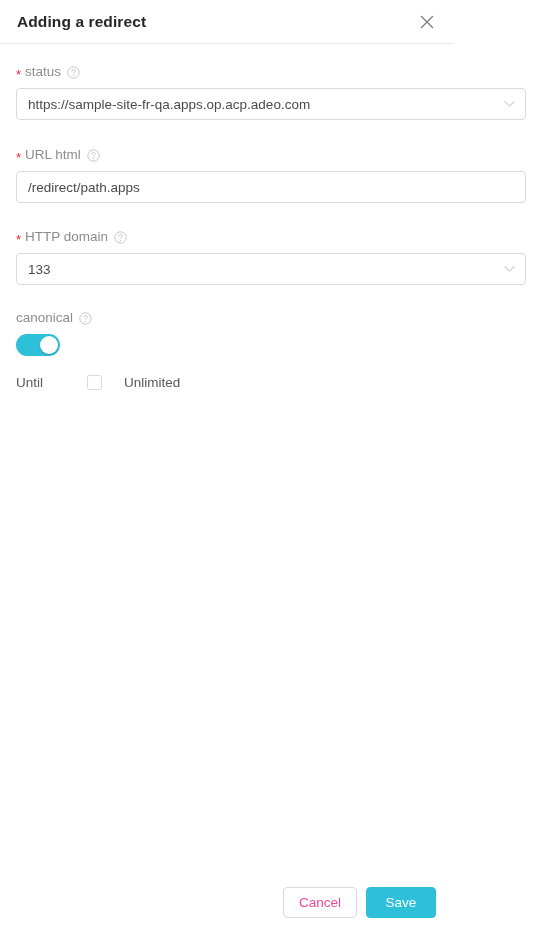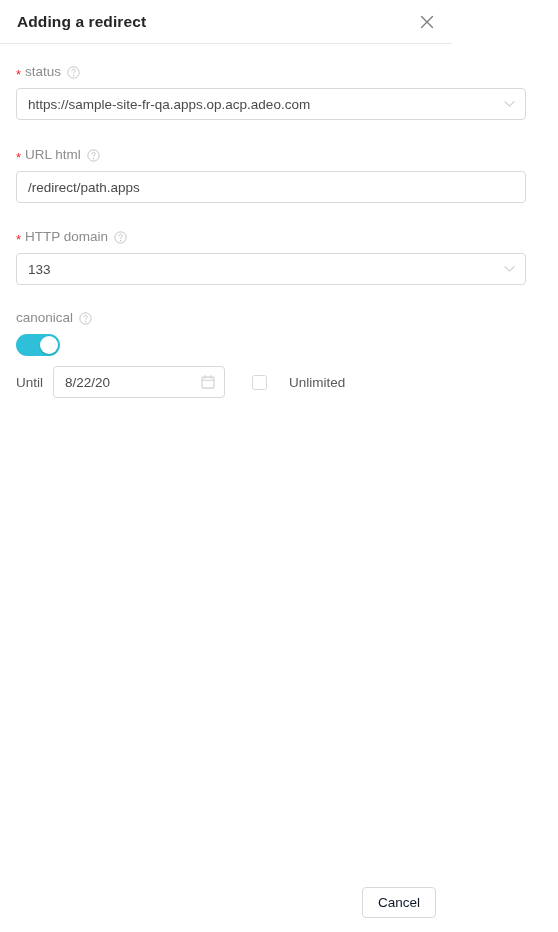--- a/index.html
+++ b/index.html
@@ -144,21 +144,21 @@
 
   
   .until-row {
     display: flex;
     align-items: center;
     height: 32px;
   }
   .until-label {
     font-size: 13.5px;
     color: #595959;
-    margin-right: 10px;
+    margin-right: 17px;
   }
   .date-field {
     position: relative;
     width: 172px;
     height: 32px;
     border: 1px solid #d9d9d9;
     border-radius: 4px;
     background: #fff;
     box-sizing: border-box;
     display: flex;
@@ -218,21 +218,21 @@
     cursor: pointer;
     box-sizing: border-box;
     display: inline-flex;
     align-items: center;
     justify-content: center;
     padding: 0 15px;
   }
   .btn-cancel {
     background: #fff;
     border: 1px solid #d9d9d9;
-    color: #0f172a;
+    color: #ec4899;
     min-width: 70px;
   }
   .btn-save {
     background: #2ebfd9;
     border: 1px solid #2ebfd9;
     color: #ffffff;
     min-width: 70px;
     margin-left: 9px;
   }
 </style>
@@ -329,36 +329,27 @@
             <circle cx="7.05" cy="10.2" r=".72" fill="#bfbfbf"></circle>
           </svg>
         </span>
       </div>
       <div class="switch">
         <div class="knob"></div>
       </div>
 
       <div class="until-row">
         <span class="until-label">Until</span>
-        <div class="date-field">
-          <span class="value">8/22/20</span>
-          <span class="cal-icon">
-            <svg width="14" height="15" viewBox="0 0 14 15" aria-hidden="true">
-              <rect x="1" y="2.6" width="12" height="11" rx="1" stroke="#cfcfcf" stroke-width="1.1" fill="none"></rect>
-              <path d="M1 5.7 H13" stroke="#cfcfcf" stroke-width="1.1"></path>
-              <path d="M4 1 V3.6 M10 1 V3.6" stroke="#cfcfcf" stroke-width="1.1" stroke-linecap="round"></path>
-            </svg>
-          </span>
-        </div>
         <div class="checkbox-wrap">
           <span class="checkbox"></span>
           <span class="checkbox-label">Unlimited</span>
         </div>
       </div>
     </div>
 
   </div>
 
   <div class="dialog-footer">
     <button class="btn btn-cancel">Cancel</button>
+    <button class="btn btn-save">Save</button>
   </div>
 
 </div>
 
 </body></html>

